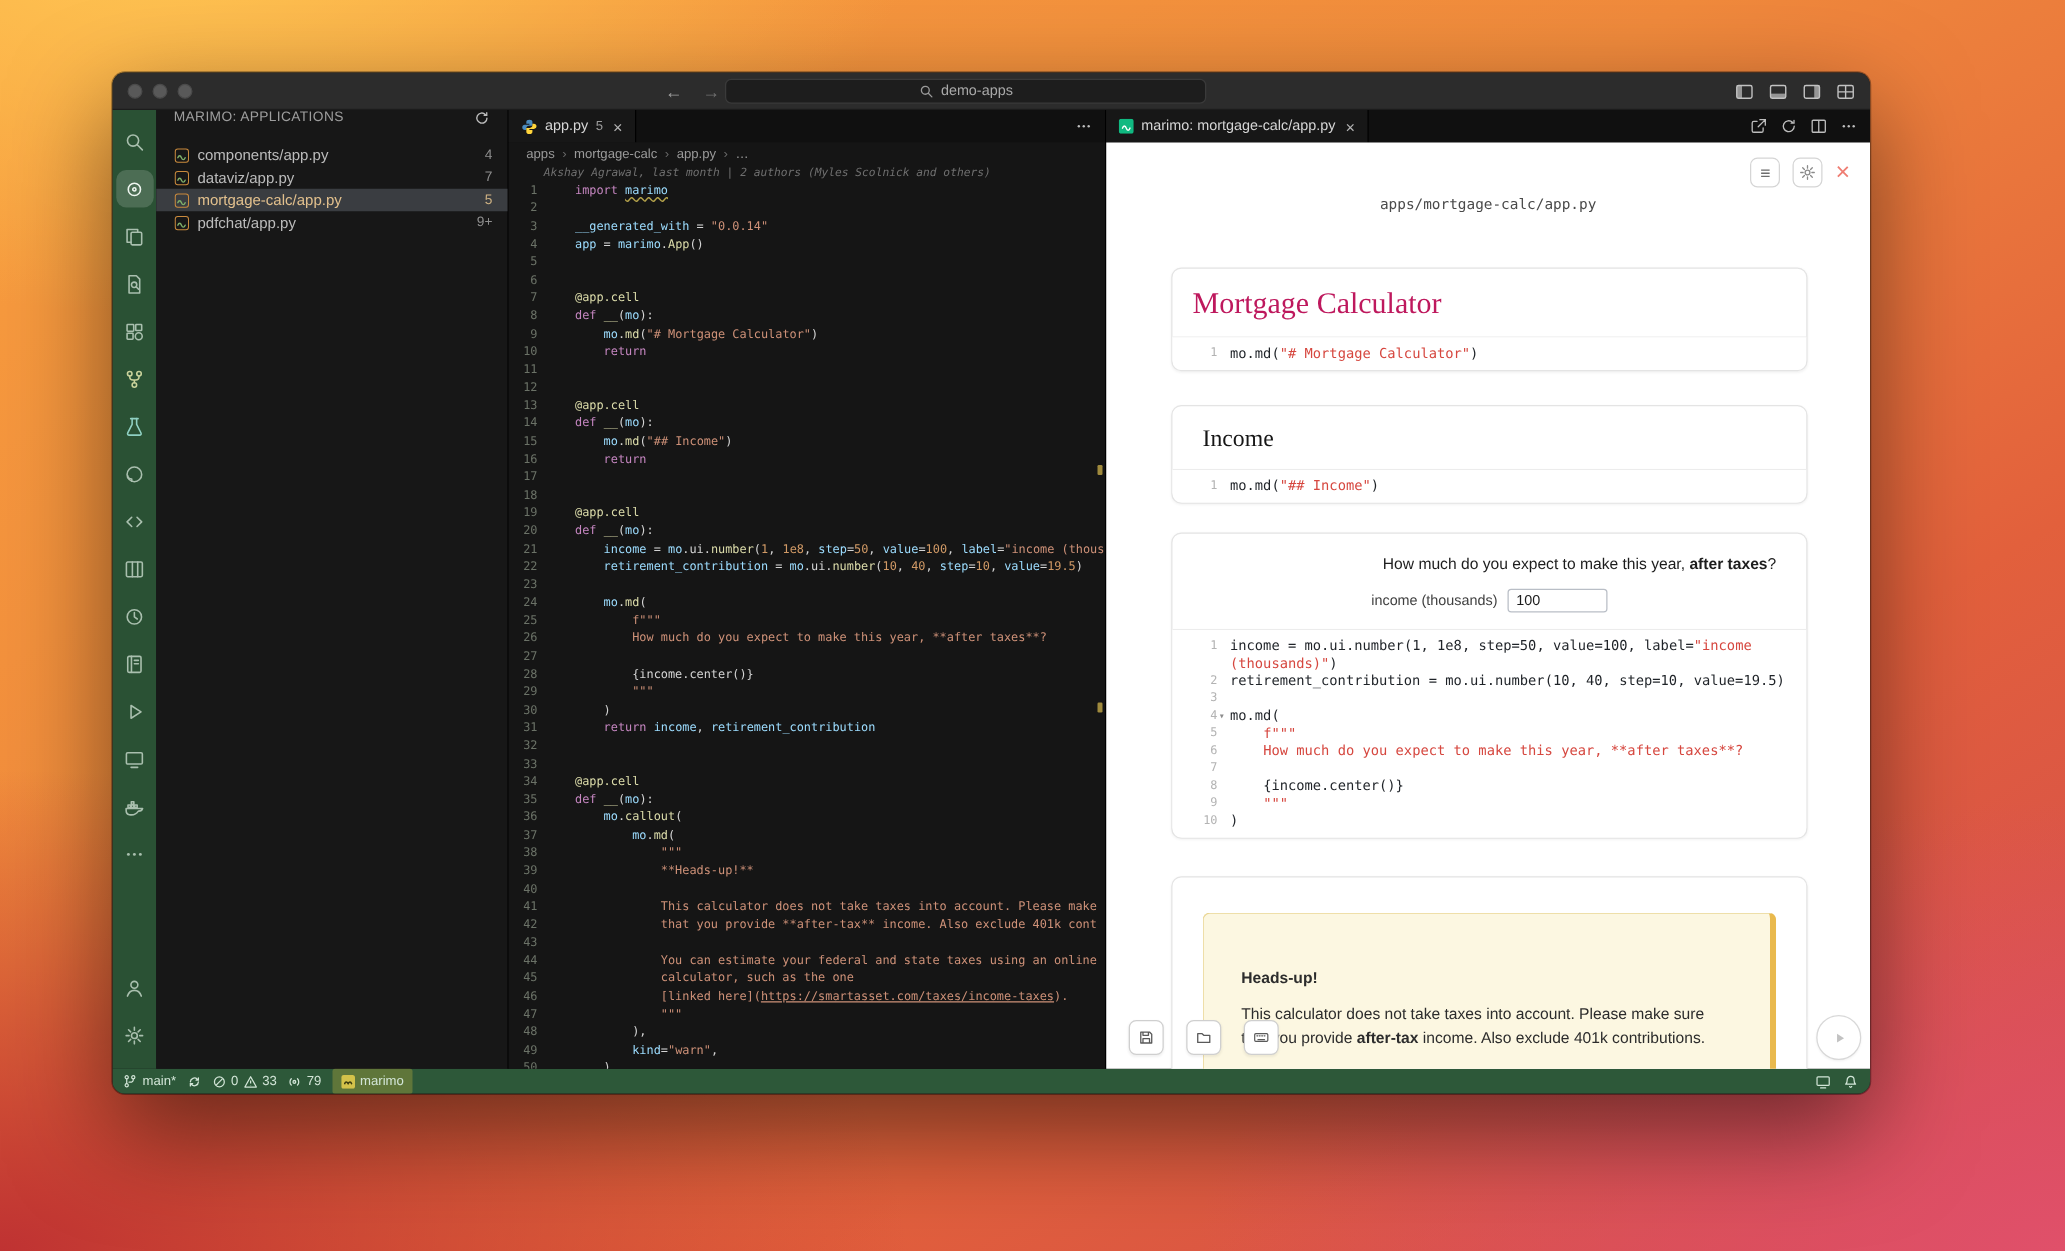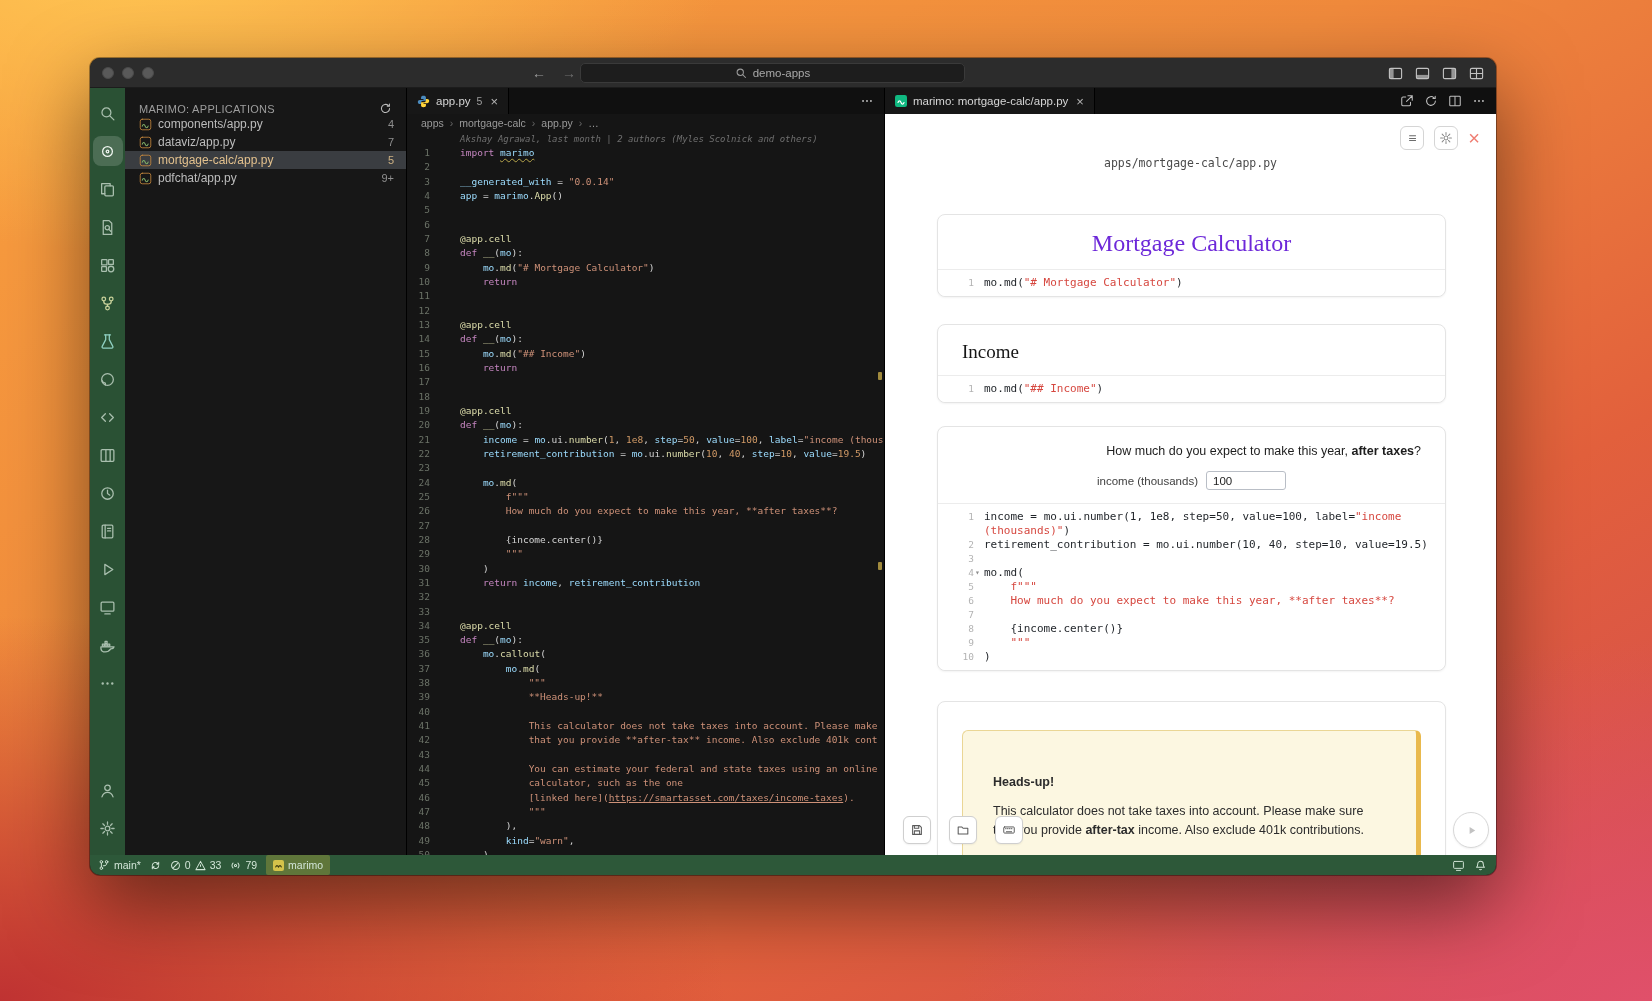--- a/index.html
+++ b/index.html
@@ -24,40 +24,40 @@
   display:flex;align-items:center;justify-content:center;gap:6px;color:#a9a9a9;font-size:11.5px}
 .tb-icons{position:absolute;right:12px;top:0;height:30px;display:flex;align-items:center;gap:12px;color:#c2c2c2}
 
 .main{display:flex;height:767px}
 .activitybar{width:35px;background:#2a5134;display:flex;flex-direction:column;align-items:center;padding:6px 0 8px}
 .ab-sec{display:flex;flex-direction:column;align-items:center;width:100%}
 .ab-item{width:30px;height:38px;display:flex;align-items:center;justify-content:center;color:#a9bfae;cursor:pointer}
 .ab-item.active{background:rgba(255,255,255,.16);border-radius:8px;height:30px;margin:4px 0;color:#eef5ef}
 
 .sidebar{width:282px;background:#171717;border-right:1px solid #000;display:flex;flex-direction:column}
-.sidebar-header{height:27px;display:flex;align-items:flex-end;padding:0 14px;color:#9d9d9d;font-size:11px;letter-spacing:.3px}
+.sidebar-header{height:27px;display:flex;align-items:flex-start;padding:0 14px;color:#9d9d9d;font-size:11px;letter-spacing:.3px}
 .sidebar-header .sp{flex:1}
 .file-row{height:18px;display:flex;align-items:center;gap:6px;padding:0 12px 0 14px;font-size:12px;color:#bcbcbc;cursor:pointer}
 .file-row .file-icon{display:flex;align-items:center}
 .file-row .file-label{flex:1;white-space:nowrap;overflow:hidden}
 .file-row .file-badge{color:#8f8f8f;font-size:11px}
 .file-row.selected{background:#3a3d41;color:#e2c08d}
 .file-row.selected .file-badge{color:#cdb183}
 
 .editor-group{width:478px;display:flex;flex-direction:column;background:#151515;border-right:1px solid #000}
 .tabbar{height:26px;background:#101010;display:flex;align-items:stretch}
 .tab{display:flex;align-items:center;gap:6px;padding:0 10px;background:#171717;color:#d6d6d6;font-size:11.5px;border-right:1px solid #000;cursor:pointer}
 .tab .tab-badge{color:#9d9d9d;font-size:10.5px}
 .tab .tab-close{color:#b5b5b5;font-size:13px;margin-left:2px}
 .tab-actions{margin-left:auto;display:flex;align-items:center;gap:10px;color:#bdbdbd;padding-right:10px}
 .breadcrumbs{height:18px;display:flex;align-items:center;gap:6px;padding-left:14px;font-size:10.5px;color:#9a9a9a;background:#151515}
 .bc-sep{color:#686868}
 .bc-item{cursor:pointer}
 .code-area{position:relative;flex:1;overflow:hidden;background:#151515;font-family:"DejaVu Sans Mono",monospace;font-size:9.5px}
-.blame{height:14px;line-height:14px;margin-left:53px;color:#6f6f6f;font-size:9px;font-style:italic;white-space:nowrap}
+.blame{height:14px;line-height:14px;margin-left:28px;color:#6f6f6f;font-size:9px;font-style:italic;white-space:nowrap}
 .cl{display:flex;height:14.33px;line-height:14.33px;position:relative}
 .ln{flex:0 0 38px;text-align:right;padding-right:15px;color:#6b7267}
 .ct{white-space:pre;padding-left:15px}
 .code-dark .ct{color:#d4d4d4}
 .code-dark .tk-str{color:#ce9178}
 .code-dark .tk-url{color:#ce9178;text-decoration:underline}
 .code-dark .tk-num{color:#d19a66}
 .code-dark .tk-var{color:#9cdcfe}
 .code-dark .tk-fn{color:#dcdcaa}
 .code-dark .tk-kw{color:#c586c0}
@@ -67,21 +67,21 @@
 .rmark{position:absolute;right:2px;width:4px;height:8px;background:#a08a3d;border-radius:1px}
 
 .webview-group{flex:1;display:flex;flex-direction:column;background:#151515}
 .webview{flex:1;position:relative;background:#fff;overflow:hidden;font-family:"Liberation Sans",sans-serif}
 .wv-controls{position:absolute;top:12px;right:16px;display:flex;gap:10px;align-items:center}
 .wv-btn{width:24px;height:24px;border:1px solid #d5d5d5;border-radius:6px;display:flex;align-items:center;justify-content:center;color:#6d6d6d;font-size:14px;cursor:pointer;background:#fff}
 .wv-close{color:#ef7d72;font-size:20px;line-height:20px;cursor:pointer}
 .wv-filename{position:absolute;top:42px;left:0;width:100%;text-align:center;font-family:"DejaVu Sans Mono",monospace;font-size:11.5px;color:#4a4a4a}
 .cell-card{position:absolute;left:52px;width:509px;background:#fff;border:1px solid #e4e4e4;border-radius:8px;box-shadow:0 1px 2px rgba(0,0,0,.05)}
 .card1{top:100px}.card2{top:210px}.card3{top:312px}.card4{top:587px;height:300px}
-.out-title{padding:15px 16px 12px;text-align:center;font-family:"Liberation Serif",serif;font-size:24px;color:#6d28d9}
+.out-title{padding:15px 16px 12px;font-family:"Liberation Serif",serif;font-size:24px;color:#be185d}
 .out-heading{padding:16px 24px 12px;font-family:"Liberation Serif",serif;font-size:19px;color:#161616}
 .out-form{padding:17px 24px 13px}
 .prompt{text-align:right;font-size:12.5px;color:#1d1d1d}
 .input-row{margin-top:13px;display:flex;justify-content:center;align-items:center;gap:8px;font-size:11.5px;color:#3f3f3f}
 .input-row input{width:80px;height:19px;border:1px solid #b9bec6;border-radius:3px;font-size:11.5px;padding:0 6px;color:#1d1d1d}
 .cell-codeblock{border-top:1px solid #ececec;padding:6px 10px;background:#fff;border-radius:0 0 8px 8px;font-family:"DejaVu Sans Mono",monospace;font-size:11px}
 .code-light .cl{height:auto;min-height:14px;line-height:14px}
 .code-light .ln{flex:0 0 26px;padding-right:0;color:#b3b3b3;font-size:9.5px;line-height:14px}
 .code-light .ct{white-space:pre-wrap;word-break:break-word;flex:1;padding-left:10px;color:#1f2328}
 .code-light .tk-str{color:#d6473f}

